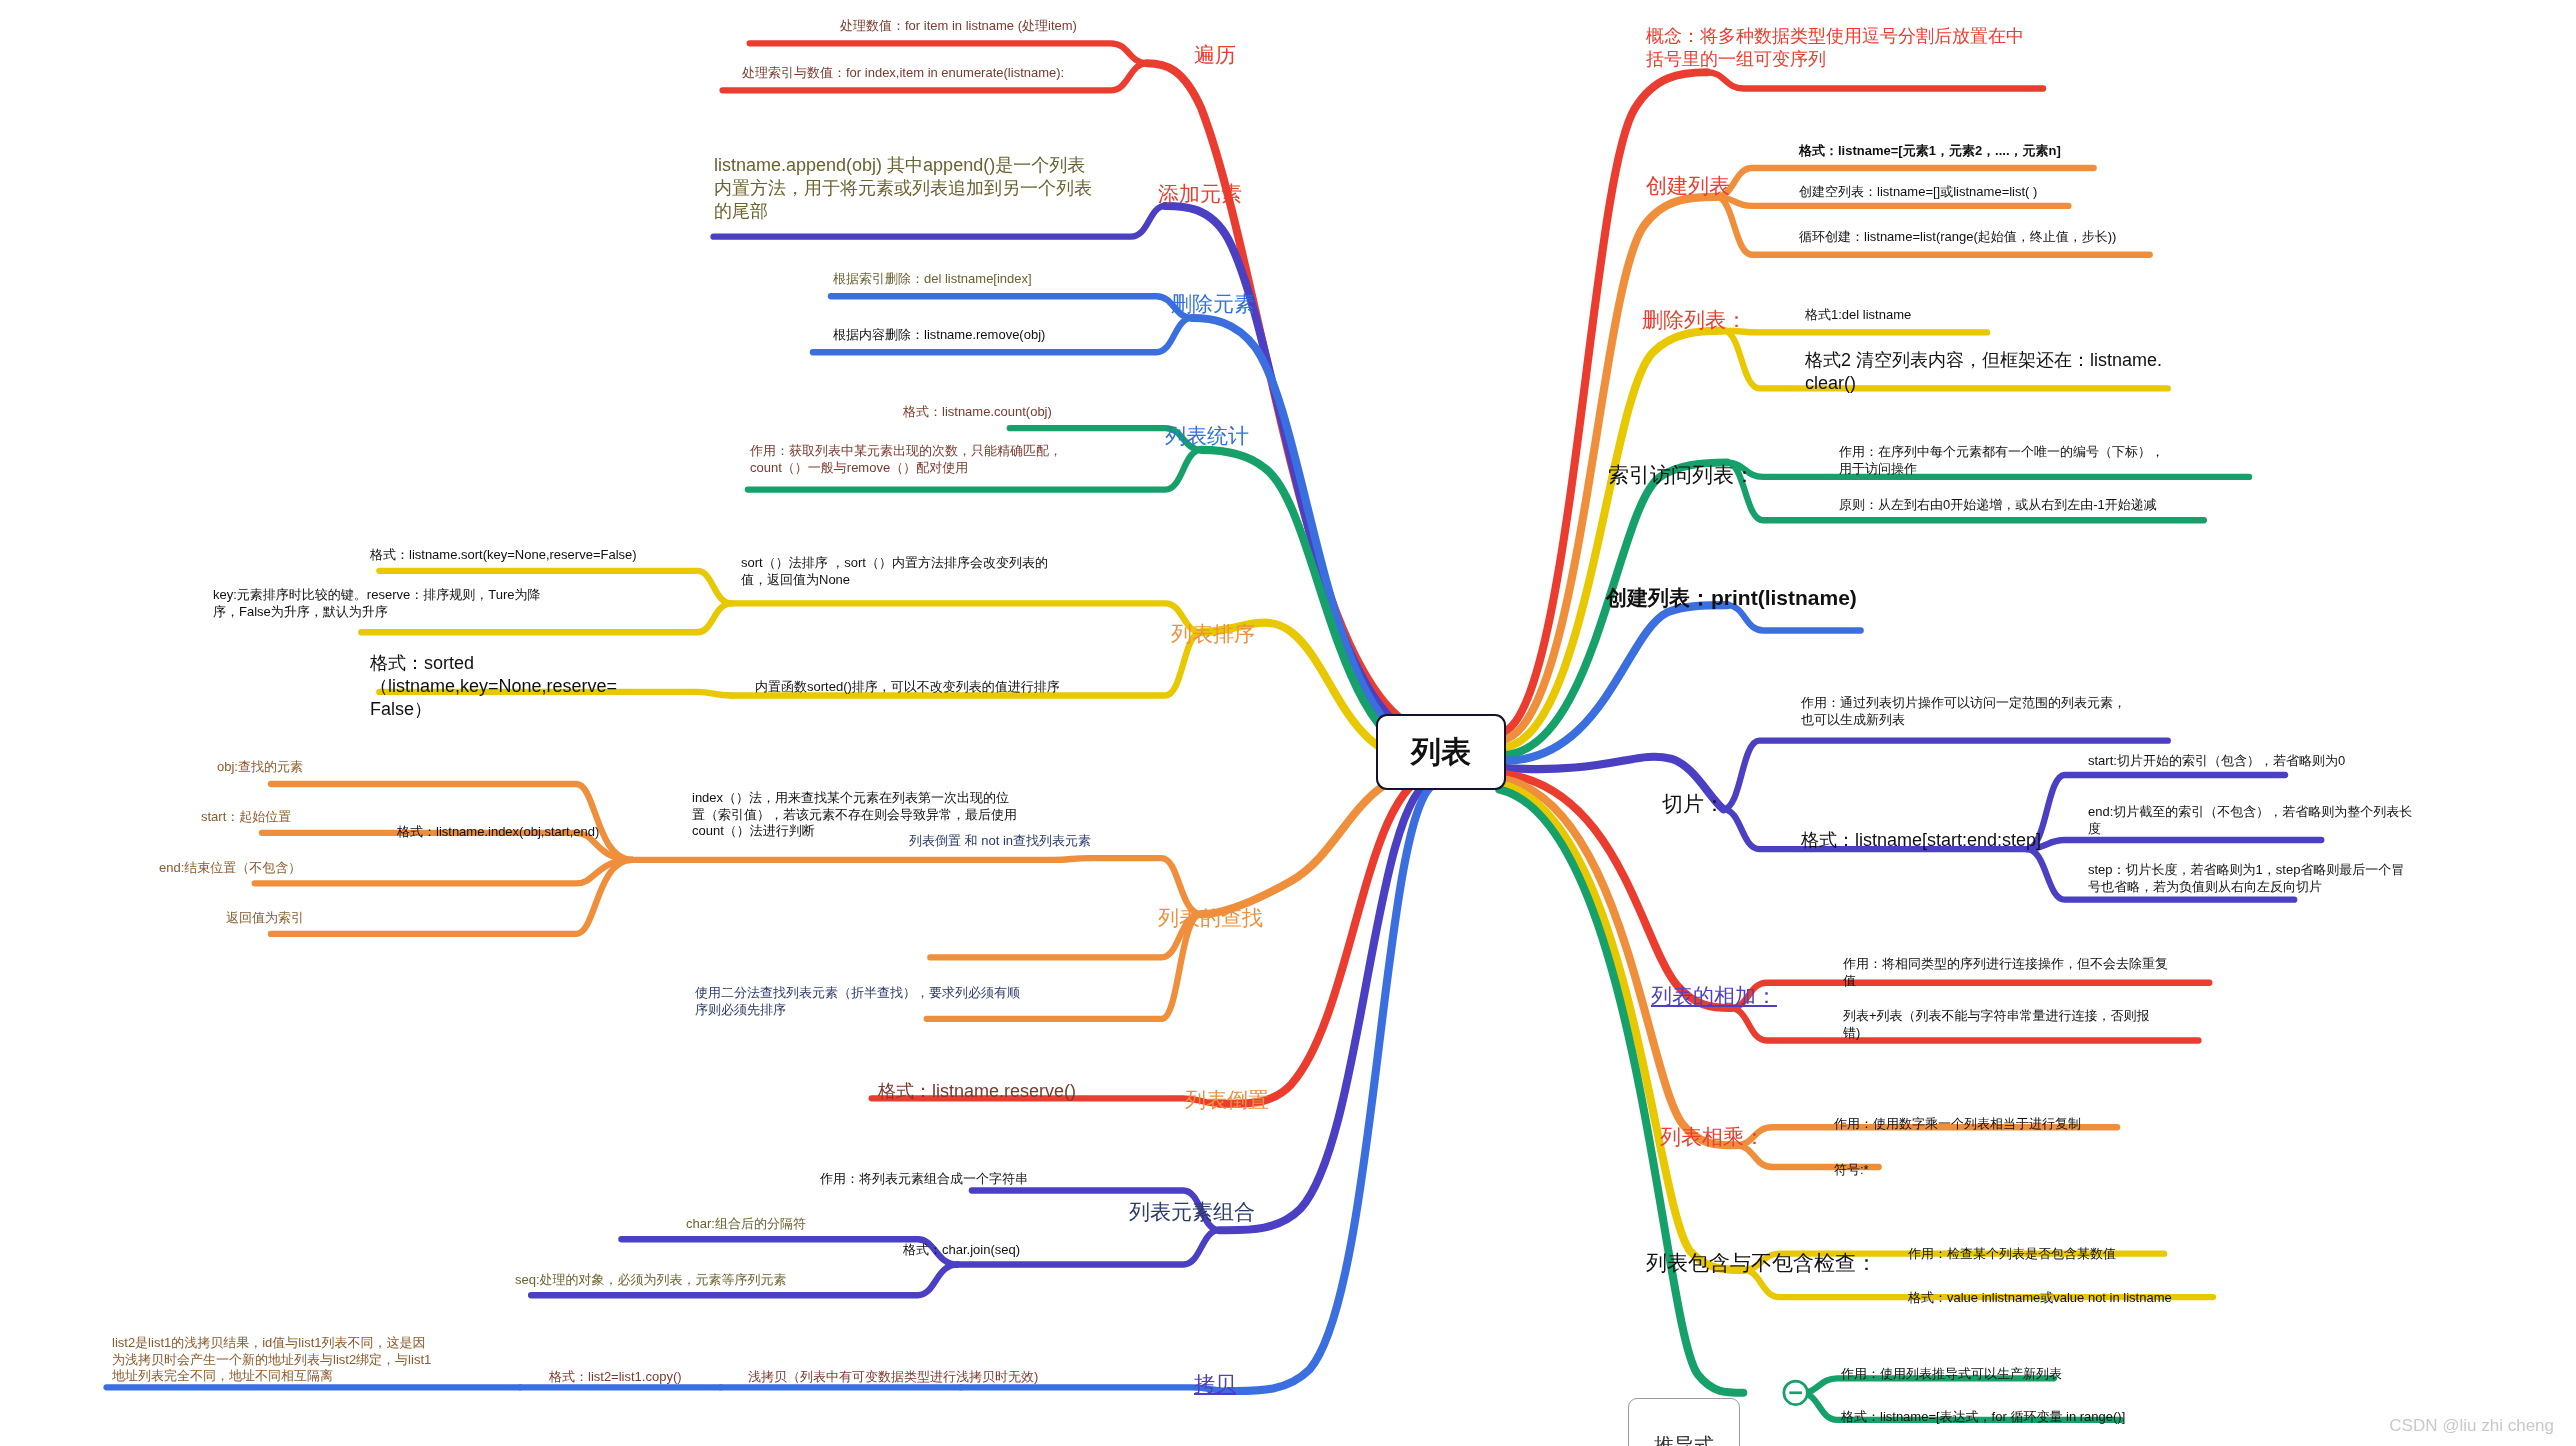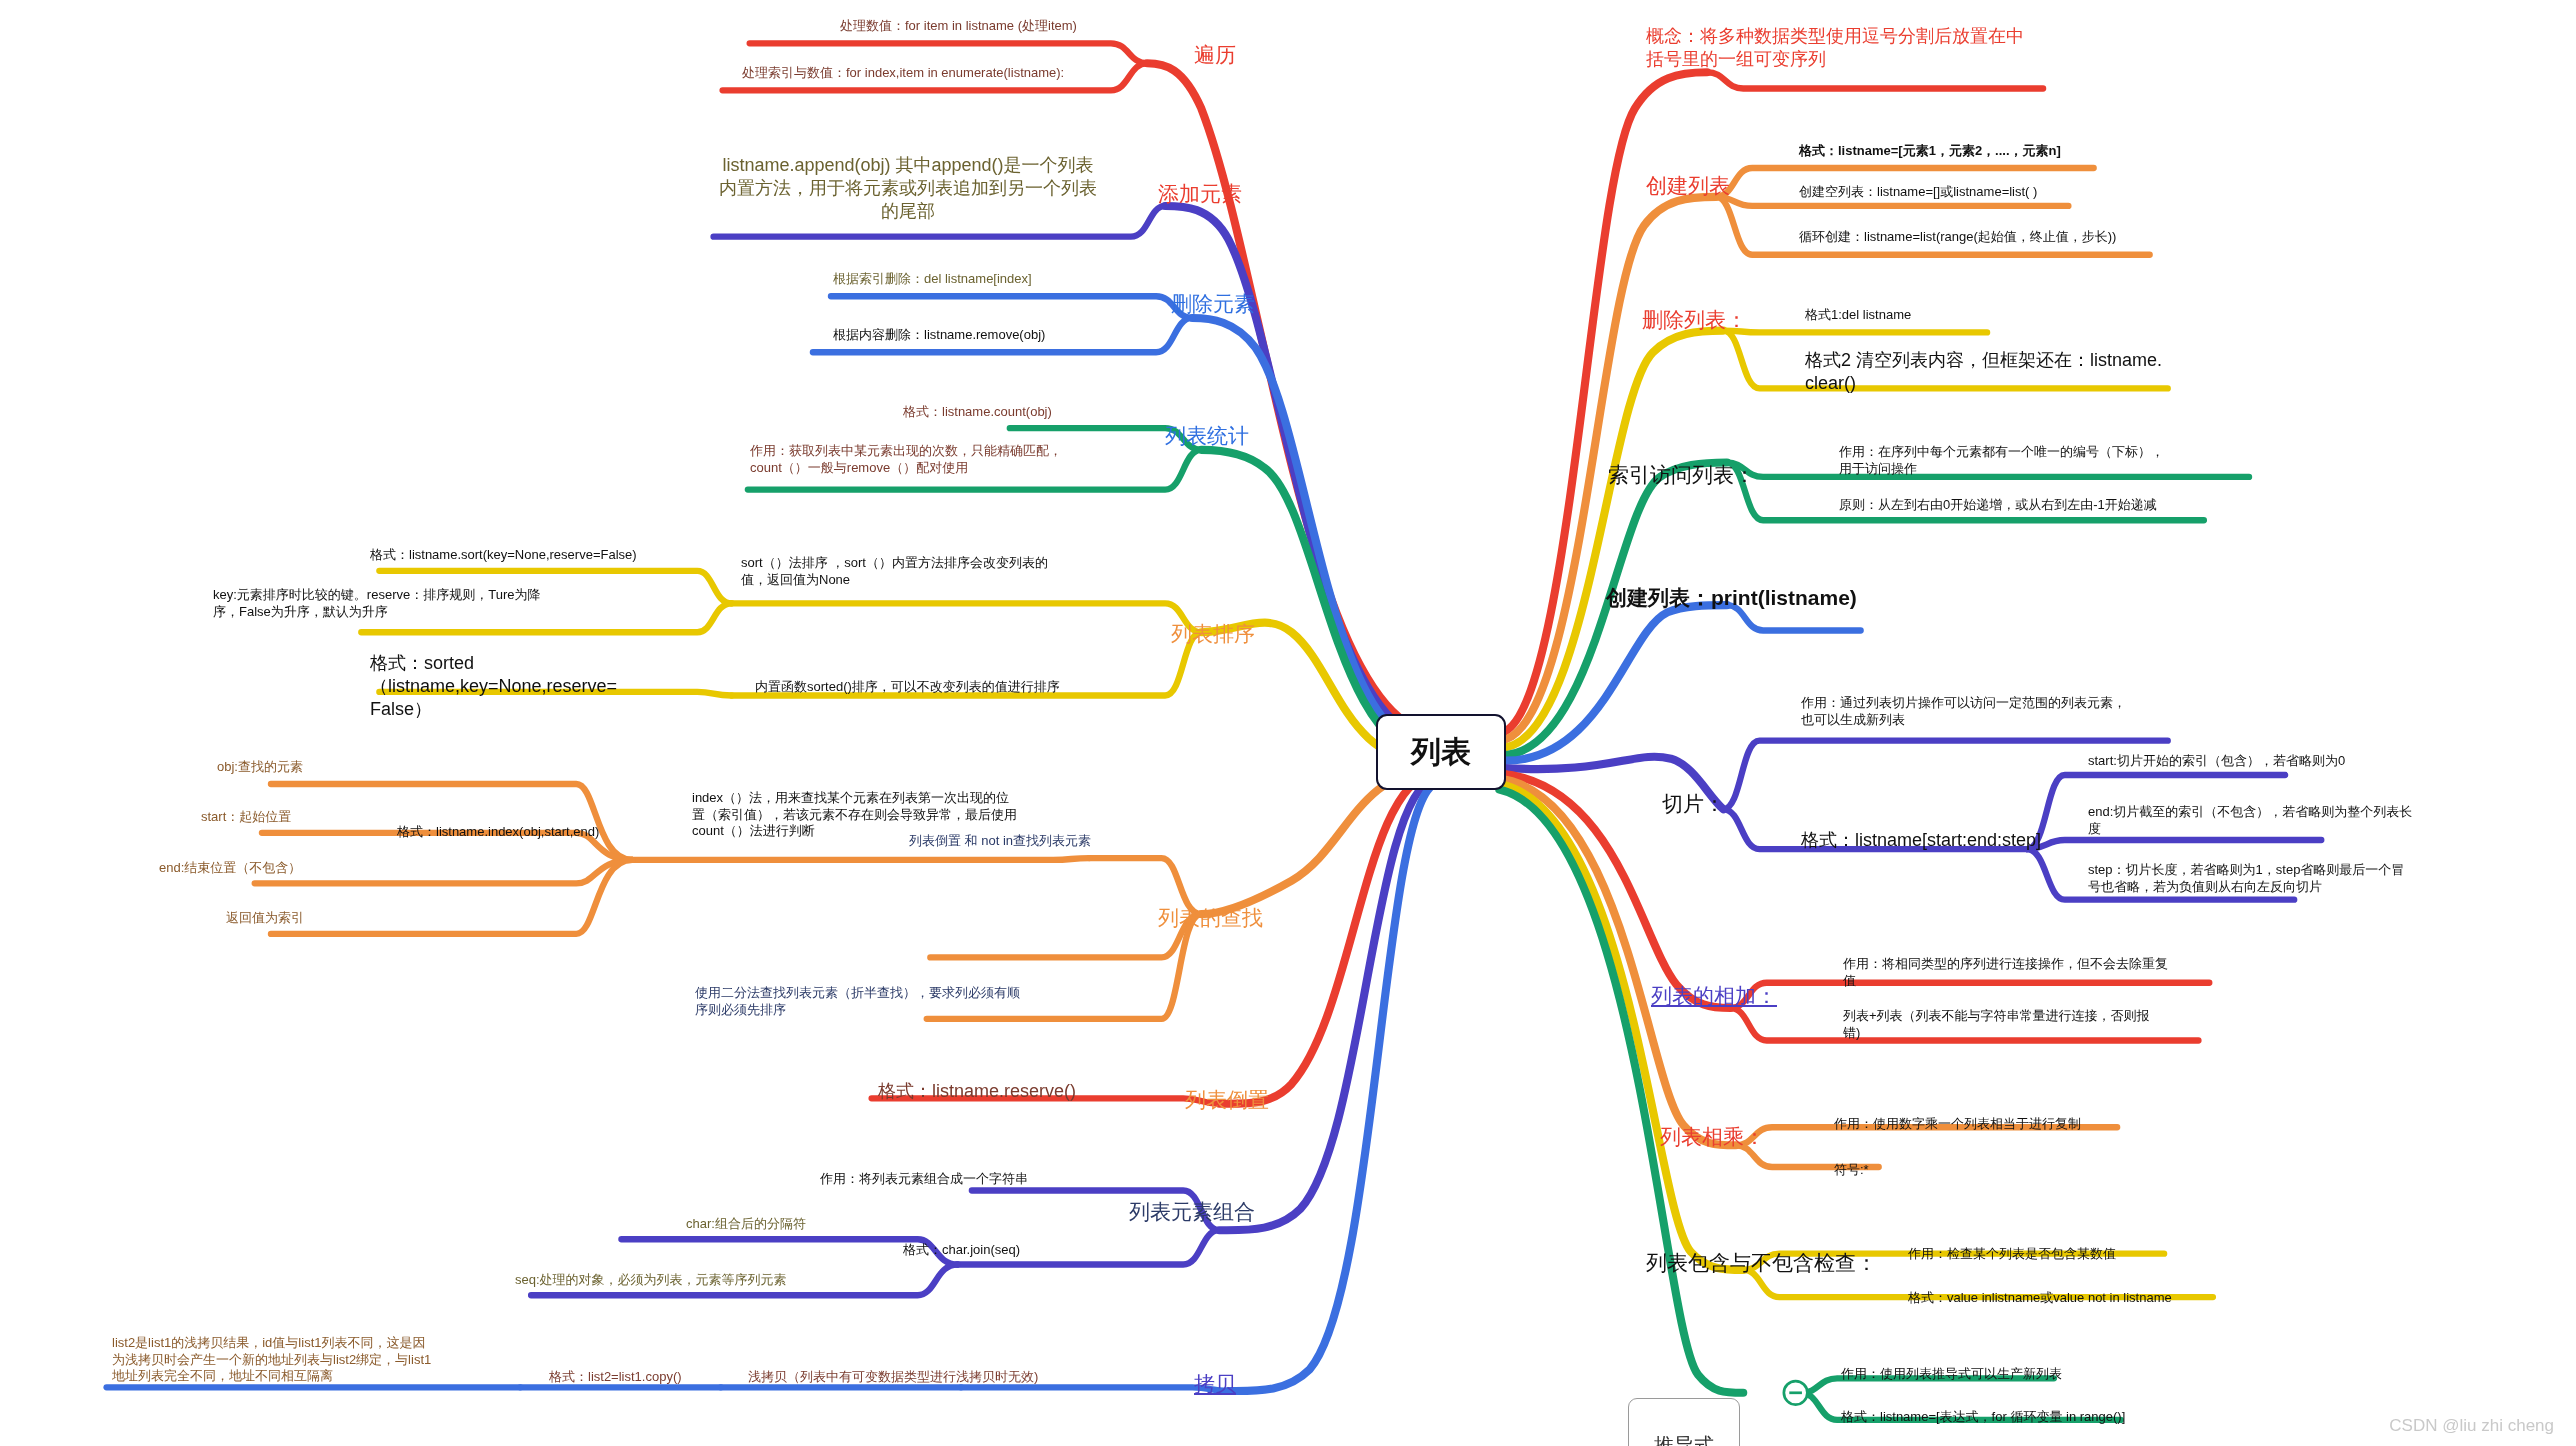--- a/index.html
+++ b/index.html
@@ -161,21 +161,21 @@
   <div class="node branch-label c-blue" style="left:1165px;top:423px;">列表统计</div>
   <div class="node branch-label c-orange" style="left:1171px;top:621px;">列表排序</div>
   <div class="node branch-label c-orange" style="left:1158px;top:905px;">列表的查找</div>
   <div class="node branch-label c-orange" style="left:1185px;top:1087px;">列表倒置</div>
   <div class="node branch-label c-navy" style="left:1129px;top:1199px;">列表元素组合</div>
   <div class="node branch-label c-violet" style="left:1194px;top:1371px;">拷贝</div>
 
   <div class="node t c-maroon" style="left:840px;top:18px;">处理数值：for item in listname (处理item)</div>
   <div class="node t c-maroon" style="left:742px;top:65px;">处理索引与数值：for index,item in enumerate(listname):</div>
 
-  <div class="node t2 c-olive" style="left:714px;top:154px;width:388px;text-align:center;">listname.append(obj)  其中append()是一个列表
+  <div class="node t2 c-olive" style="left:714px;top:154px;width:388px;">listname.append(obj)  其中append()是一个列表
 内置方法，用于将元素或列表追加到另一个列表
 的尾部</div>
 
   <div class="node t c-olive" style="left:833px;top:271px;">根据索引删除：del listname[index]</div>
   <div class="node t c-dark" style="left:833px;top:327px;">根据内容删除：listname.remove(obj)</div>
 
   <div class="node t c-maroon" style="left:903px;top:404px;">格式：listname.count(obj)</div>
   <div class="node t c-maroon" style="left:750px;top:443px;width:415px;">作用：获取列表中某元素出现的次数，只能精确匹配，
 count（）一般与remove（）配对使用</div>
 

